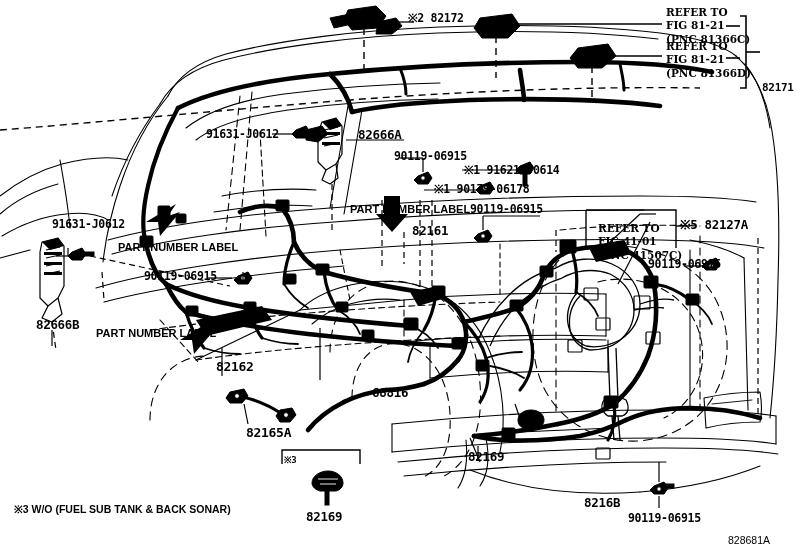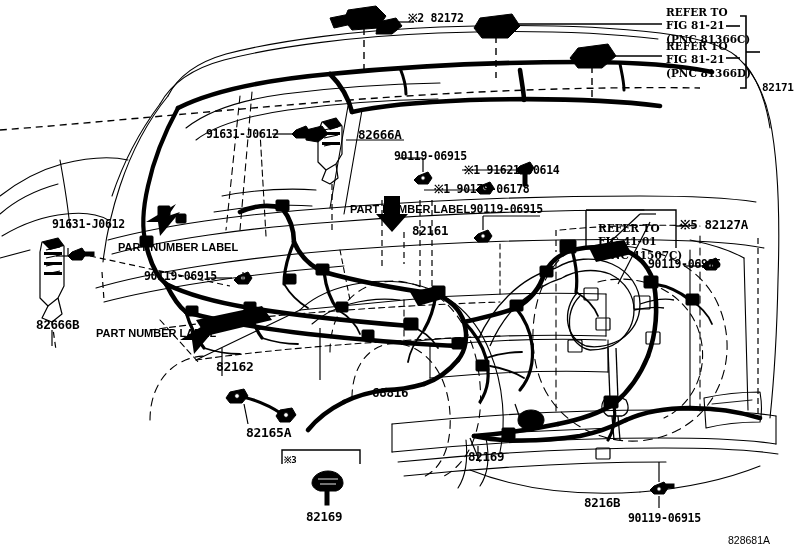--- a/index.html
+++ b/index.html
@@ -527,17 +527,18 @@
   <div class="lbl" style="left:648px;top:258px;">90119-06915</div>
 
   <div class="lbl" style="left:468px;top:450px;font-size:12.5px;">82169</div>
   <div class="lbl" style="left:584px;top:472px;font-size:12.5px;margin-top:24px;">8216B</div>
   <div class="lbl" style="left:628px;top:512px;">90119-06915</div>
 
   <div class="lbl tiny" style="left:284px;top:456px;">※3</div>
   <div class="lbl" style="left:306px;top:510px;font-size:12.5px;">82169</div>
 
   <div class="notes" style="left:14px;top:502px;">
+    <div>※3 W/O (FUEL SUB TANK &amp; BACK SONAR)</div>
   </div>
 
   <div class="figid" style="left:728px;top:534px;">828681A</div>
 
 </div>
 
 </body></html>

